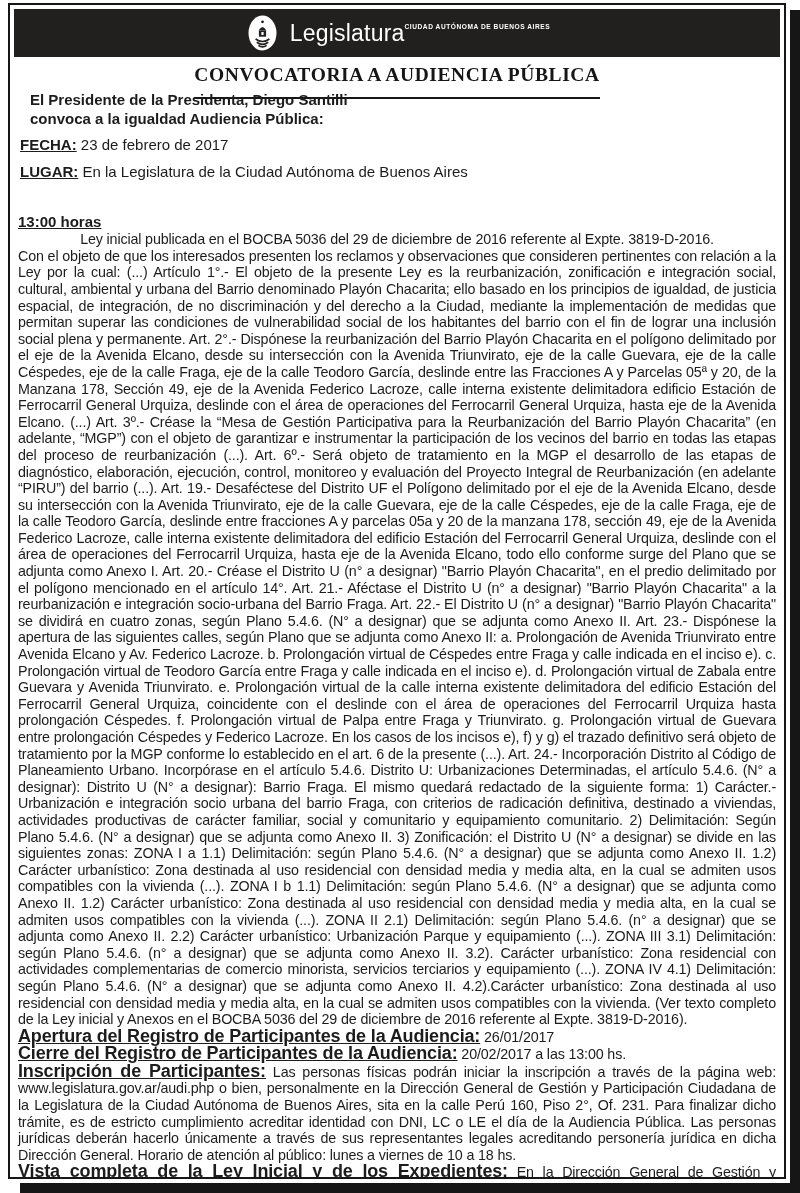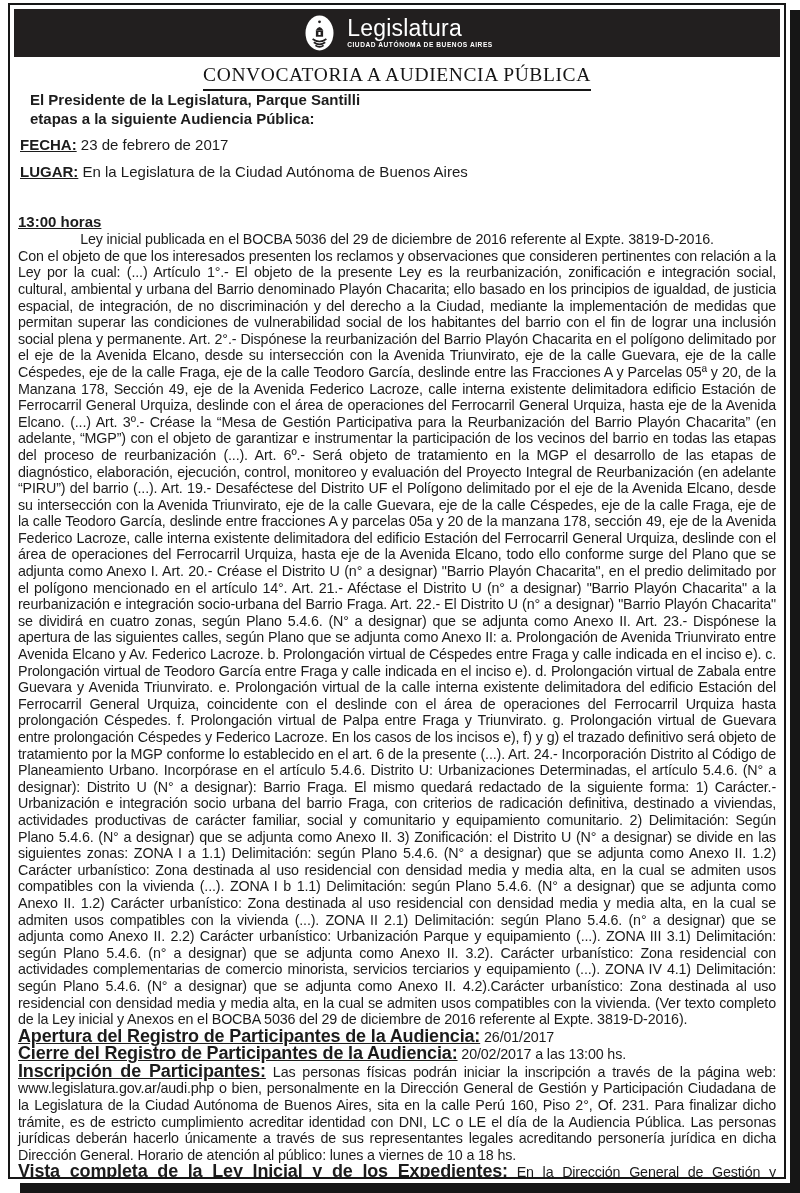--- a/index.html
+++ b/index.html
@@ -11,27 +11,27 @@
   .shadow-right{position:absolute;top:10px;right:0;width:10px;height:1183px;background:#161616;}
   .shadow-bottom{position:absolute;left:20px;bottom:0;width:780px;height:10px;background:#161616;}
   .page{
     position:absolute;top:3px;left:8px;width:778px;height:1176px;
     border:2px solid #161616;background:#fff;box-sizing:border-box;overflow:hidden;
   }
   .header-bar{
     margin:4px 4px 0 4px;height:48px;background:#221f1f;
     display:flex;align-items:center;justify-content:center;gap:9px;
   }
-  .logo-text{display:flex;flex-direction:column;line-height:1;}
+  .logo-text{display:flex;flex-direction:row;line-height:1;}
   .logo-title{color:#fff;font-size:23px;letter-spacing:.2px;font-weight:500;}
   .logo-subtitle{color:#fff;font-size:6.6px;letter-spacing:.55px;font-weight:700;margin-top:2px;}
   .title-row{text-align:center;margin:7px 0 5px 0;}
   .page-title{
-    font-family:"Liberation Serif",serif;font-weight:400;font-size:19.5px;
-    letter-spacing:.6px;border-bottom:2.2px solid #161616;padding-bottom:4px;color:#161616;
+    font-family:"Liberation Serif",serif;font-weight:700;font-size:19.5px;
+    letter-spacing:.6px;border-bottom:2.2px solid #161616;padding-bottom:12px;color:#161616;
   }
   .content{padding:0 8px;}
   .intro{margin:2px 0 4px 12px;font-size:15px;font-weight:700;line-height:18.5px;}
   .meta-line{font-size:15px;line-height:18.6px;margin-left:2px;margin-top:8px;}
   .lbl{font-weight:700;text-decoration:underline;}
   .hora{margin-top:32px;font-size:15px;font-weight:700;line-height:18px;}
   .hora .lbl-plain{text-decoration:underline;}
   .body-text{font-size:14.3px;line-height:16.6px;letter-spacing:-.15px;}
   .body-text p{margin:0;text-align:justify;}
   .body-text p.no-just{text-align:center;}
@@ -62,22 +62,22 @@
     </span>
   </div>
 
   <div class="content">
 
     <div class="title-row">
       <span class="page-title">CONVOCATORIA A AUDIENCIA PÚBLICA</span>
     </div>
 
     <div class="intro">
-      <div>El Presidente de la Legislatura, Parque Santilli</div>
-      <div>etapas a la siguiente Audiencia Pública:</div>
+      <div>El Presidente de la Presidenta, Diego Santilli</div>
+      <div>convoca a la igualdad Audiencia Pública:</div>
     </div>
 
     <div class="meta-line"><span class="lbl">FECHA:</span> <span>23 de febrero de 2017</span></div>
     <div class="meta-line"><span class="lbl">LUGAR:</span> <span>En la Legislatura de la Ciudad Autónoma de Buenos Aires</span></div>
 
     <div class="hora"><span class="lbl-plain">13:00 horas</span></div>
 
     <div class="body-text">
       <p class="no-just">Ley inicial publicada en el BOCBA 5036 del 29 de diciembre de 2016 referente al Expte. 3819-D-2016.</p>
       <p>Con el objeto de que los interesados presenten los reclamos y observaciones que consideren pertinentes con relación a la Ley por la cual: (...) Artículo 1°.- El objeto de la presente Ley es la reurbanización, zonificación e integración social, cultural, ambiental y urbana del Barrio denominado Playón Chacarita; ello basado en los principios de igualdad, de justicia espacial, de integración, de no discriminación y del derecho a la Ciudad, mediante la implementación de medidas que permitan superar las condiciones de vulnerabilidad social de los habitantes del barrio con el fin de lograr una inclusión social plena y permanente. Art. 2°.- Dispónese la reurbanización del Barrio Playón Chacarita en el polígono delimitado por el eje de la Avenida Elcano, desde su intersección con la Avenida Triunvirato, eje de la calle Guevara, eje de la calle Céspedes, eje de la calle Fraga, eje de la calle Teodoro García, deslinde entre las Fracciones A y Parcelas 05ª y 20, de la Manzana 178, Sección 49, eje de la Avenida Federico Lacroze, calle interna existente delimitadora edificio Estación de Ferrocarril General Urquiza, deslinde con el área de operaciones del Ferrocarril General Urquiza, hasta eje de la Avenida Elcano. (...) Art. 3º.- Créase la “Mesa de Gestión Participativa para la Reurbanización del Barrio Playón Chacarita” (en adelante, “MGP”) con el objeto de garantizar e instrumentar la participación de los vecinos del barrio en todas las etapas del proceso de reurbanización (...). Art. 6º.- Será objeto de tratamiento en la MGP el desarrollo de las etapas de diagnóstico, elaboración, ejecución, control, monitoreo y evaluación del Proyecto Integral de Reurbanización (en adelante “PIRU”) del barrio (...). Art. 19.- Desaféctese del Distrito UF el Polígono delimitado por el eje de la Avenida Elcano, desde su intersección con la Avenida Triunvirato, eje de la calle Guevara, eje de la calle Céspedes, eje de la calle Fraga, eje de la calle Teodoro García, deslinde entre fracciones A y parcelas 05a y 20 de la manzana 178, sección 49, eje de la Avenida Federico Lacroze, calle interna existente delimitadora del edificio Estación del Ferrocarril General Urquiza, deslinde con el área de operaciones del Ferrocarril Urquiza, hasta eje de la Avenida Elcano, todo ello conforme surge del Plano que se adjunta como Anexo I. Art. 20.- Créase el Distrito U (n° a designar) "Barrio Playón Chacarita", en el predio delimitado por el polígono mencionado en el artículo 14°. Art. 21.- Aféctase el Distrito U (n° a designar) "Barrio Playón Chacarita" a la reurbanización e integración socio-urbana del Barrio Fraga. Art. 22.- El Distrito U (n° a designar) "Barrio Playón Chacarita" se dividirá en cuatro zonas, según Plano 5.4.6. (N° a designar) que se adjunta como Anexo II. Art. 23.- Dispónese la apertura de las siguientes calles, según Plano que se adjunta como Anexo II: a. Prolongación de Avenida Triunvirato entre Avenida Elcano y Av. Federico Lacroze. b. Prolongación virtual de Céspedes entre Fraga y calle indicada en el inciso e). c. Prolongación virtual de Teodoro García entre Fraga y calle indicada en el inciso e). d. Prolongación virtual de Zabala entre Guevara y Avenida Triunvirato. e. Prolongación virtual de la calle interna existente delimitadora del edificio Estación del Ferrocarril General Urquiza, coincidente con el deslinde con el área de operaciones del Ferrocarril Urquiza hasta prolongación Céspedes. f. Prolongación virtual de Palpa entre Fraga y Triunvirato. g. Prolongación virtual de Guevara entre prolongación Céspedes y Federico Lacroze. En los casos de los incisos e), f) y g) el trazado definitivo será objeto de tratamiento por la MGP conforme lo establecido en el art. 6 de la presente (...). Art. 24.- Incorporación Distrito al Código de Planeamiento Urbano. Incorpórase en el artículo 5.4.6. Distrito U: Urbanizaciones Determinadas, el artículo 5.4.6. (N° a designar): Distrito U (N° a designar): Barrio Fraga. El mismo quedará redactado de la siguiente forma: 1) Carácter.- Urbanización e integración socio urbana del barrio Fraga, con criterios de radicación definitiva, destinado a viviendas, actividades productivas de carácter familiar, social y comunitario y equipamiento comunitario. 2) Delimitación: Según Plano 5.4.6. (N° a designar) que se adjunta como Anexo II. 3) Zonificación: el Distrito U (N° a designar) se divide en las siguientes zonas: ZONA I a 1.1) Delimitación: según Plano 5.4.6. (N° a designar) que se adjunta como Anexo II. 1.2) Carácter urbanístico: Zona destinada al uso residencial con densidad media y media alta, en la cual se admiten usos compatibles con la vivienda (...). ZONA I b 1.1) Delimitación: según Plano 5.4.6. (N° a designar) que se adjunta como Anexo II. 1.2) Carácter urbanístico: Zona destinada al uso residencial con densidad media y media alta, en la cual se admiten usos compatibles con la vivienda (...). ZONA II 2.1) Delimitación: según Plano 5.4.6. (n° a designar) que se adjunta como Anexo II. 2.2) Carácter urbanístico: Urbanización Parque y equipamiento (...). ZONA III 3.1) Delimitación: según Plano 5.4.6. (n° a designar) que se adjunta como Anexo II. 3.2). Carácter urbanístico: Zona residencial con actividades complementarias de comercio minorista, servicios terciarios y equipamiento (...). ZONA IV 4.1) Delimitación: según Plano 5.4.6. (N° a designar) que se adjunta como Anexo II. 4.2).Carácter urbanístico: Zona destinada al uso residencial con densidad media y media alta, en la cual se admiten usos compatibles con la vivienda. (Ver texto completo de la Ley inicial y Anexos en el BOCBA 5036 del 29 de diciembre de 2016 referente al Expte. 3819-D-2016).</p>

